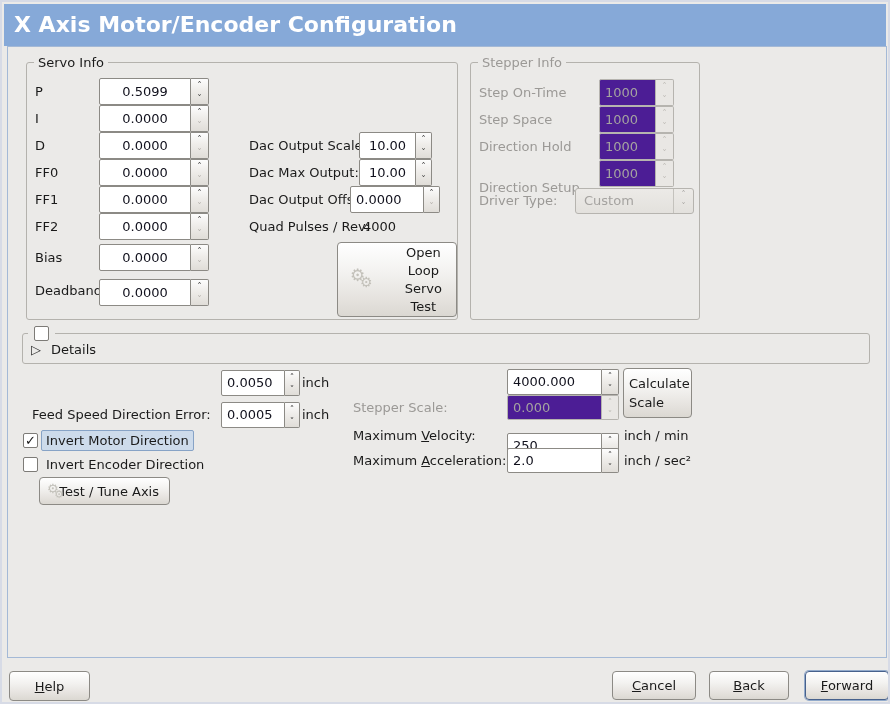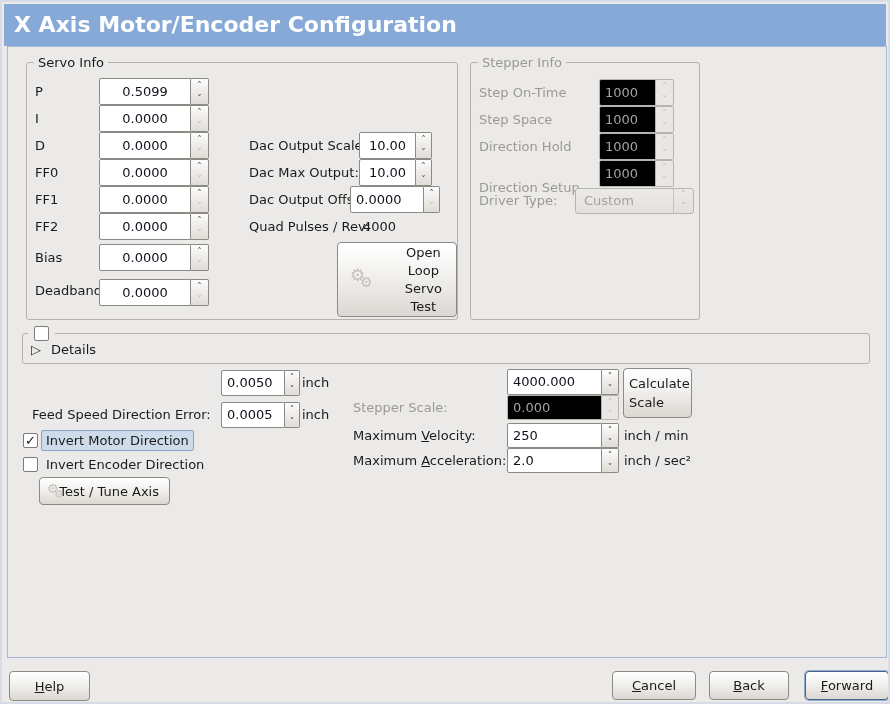--- a/index.html
+++ b/index.html
@@ -39,21 +39,21 @@
   .spin .btns {
     width:18px; border:1px solid #8c8a85; border-left:none; border-radius:0 2px 2px 0;
     background:linear-gradient(#fdfdfd,#efedea 45%,#e0ddd8);
     display:flex; flex-direction:column;
   }
   .spin .btns span {
     flex:1; text-align:center; font-size:9px; line-height:12px; color:#3a3a3a;
     overflow:hidden; user-select:none;
   }
   .spin.zero .btns .dn { color:#b2b0ab; }
-  .spin.disabled .entry { background:#000000; border-color:#b6b4af; color:#a5a3a0; }
+  .spin.disabled .entry { background:#4c1d95; border-color:#b6b4af; color:#a5a3a0; }
   .spin.disabled .btns { border-color:#b6b4af; background:#e9e7e4; }
   .spin.disabled .btns span { color:#bdbbb6; }
   
   .btn {
     position:absolute; border:1px solid #8c8a85; border-radius:4px;
     background:linear-gradient(#ffffff,#f3f2f0 40%,#e6e3df 75%,#dbd8d2);
     font-family:inherit; font-size:13px; color:#1a1a1a;
     display:flex; align-items:center; justify-content:center; cursor:default;
   }
   .btn.focus { border-color:#47618c; box-shadow:0 0 0 1px #92aacb; }
@@ -300,21 +300,21 @@
   <div class="lbl dis" style="left:351px;top:393px;line-height:25px;">Stepper Scale:</div>
   <div class="spin disabled" style="left:505px;top:393px;width:112px;height:25px;">
     <div class="entry" style="line-height:23px;">0.000</div>
     <div class="btns" style="width:17px;">
         <span class="up">˄</span>
         <span class="dn">˅</span>
       </div>
   </div>
 
   <div class="lbl" style="left:351px;top:421px;line-height:25px;"><span>Maximum </span><u>V</u><span>elocity:</span></div>
-  <div class="spin" style="left:505px;top:421px;width:112px;height:25px;">
+  <div class="spin" style="left:505px;top:431px;width:112px;height:25px;">
     <div class="entry" style="line-height:23px;">250</div>
     <div class="btns" style="width:17px;">
         <span class="up">˄</span>
         <span class="dn">˅</span>
       </div>
   </div>
   <div class="lbl" style="left:622px;top:421px;line-height:25px;">inch / min</div>
 
   <div class="lbl" style="left:351px;top:446px;line-height:25px;"><span>Maximum </span><u>A</u><span>cceleration:</span></div>
   <div class="spin" style="left:505px;top:446px;width:112px;height:25px;">

